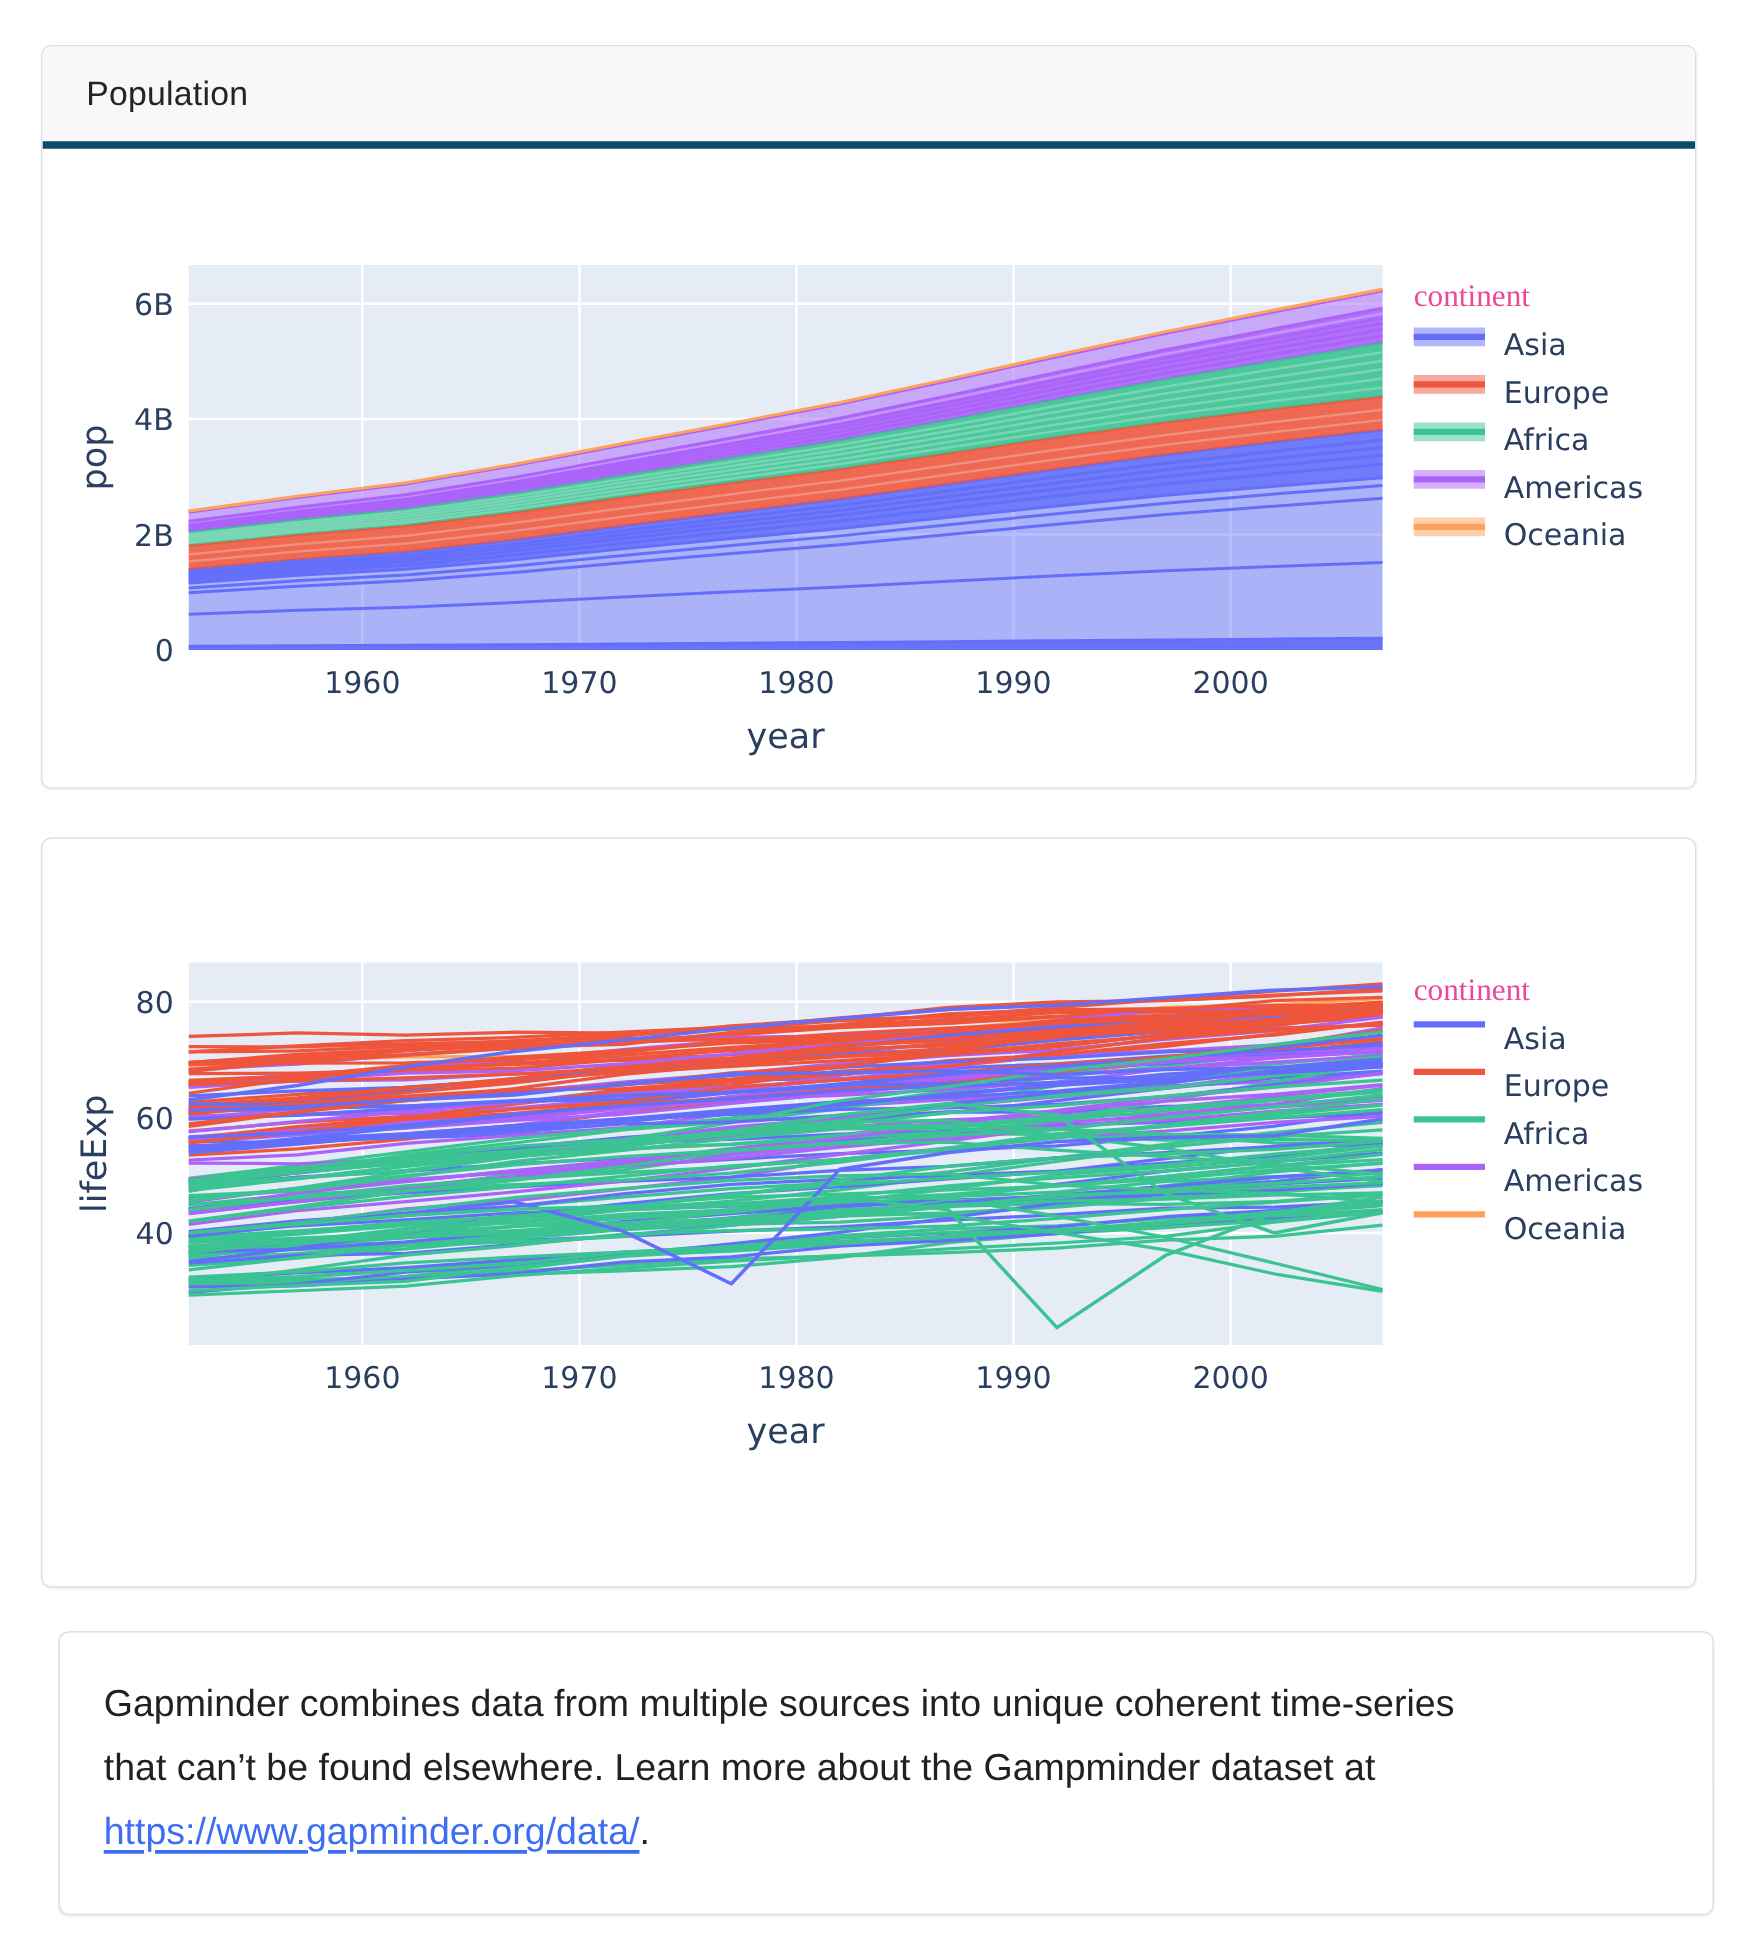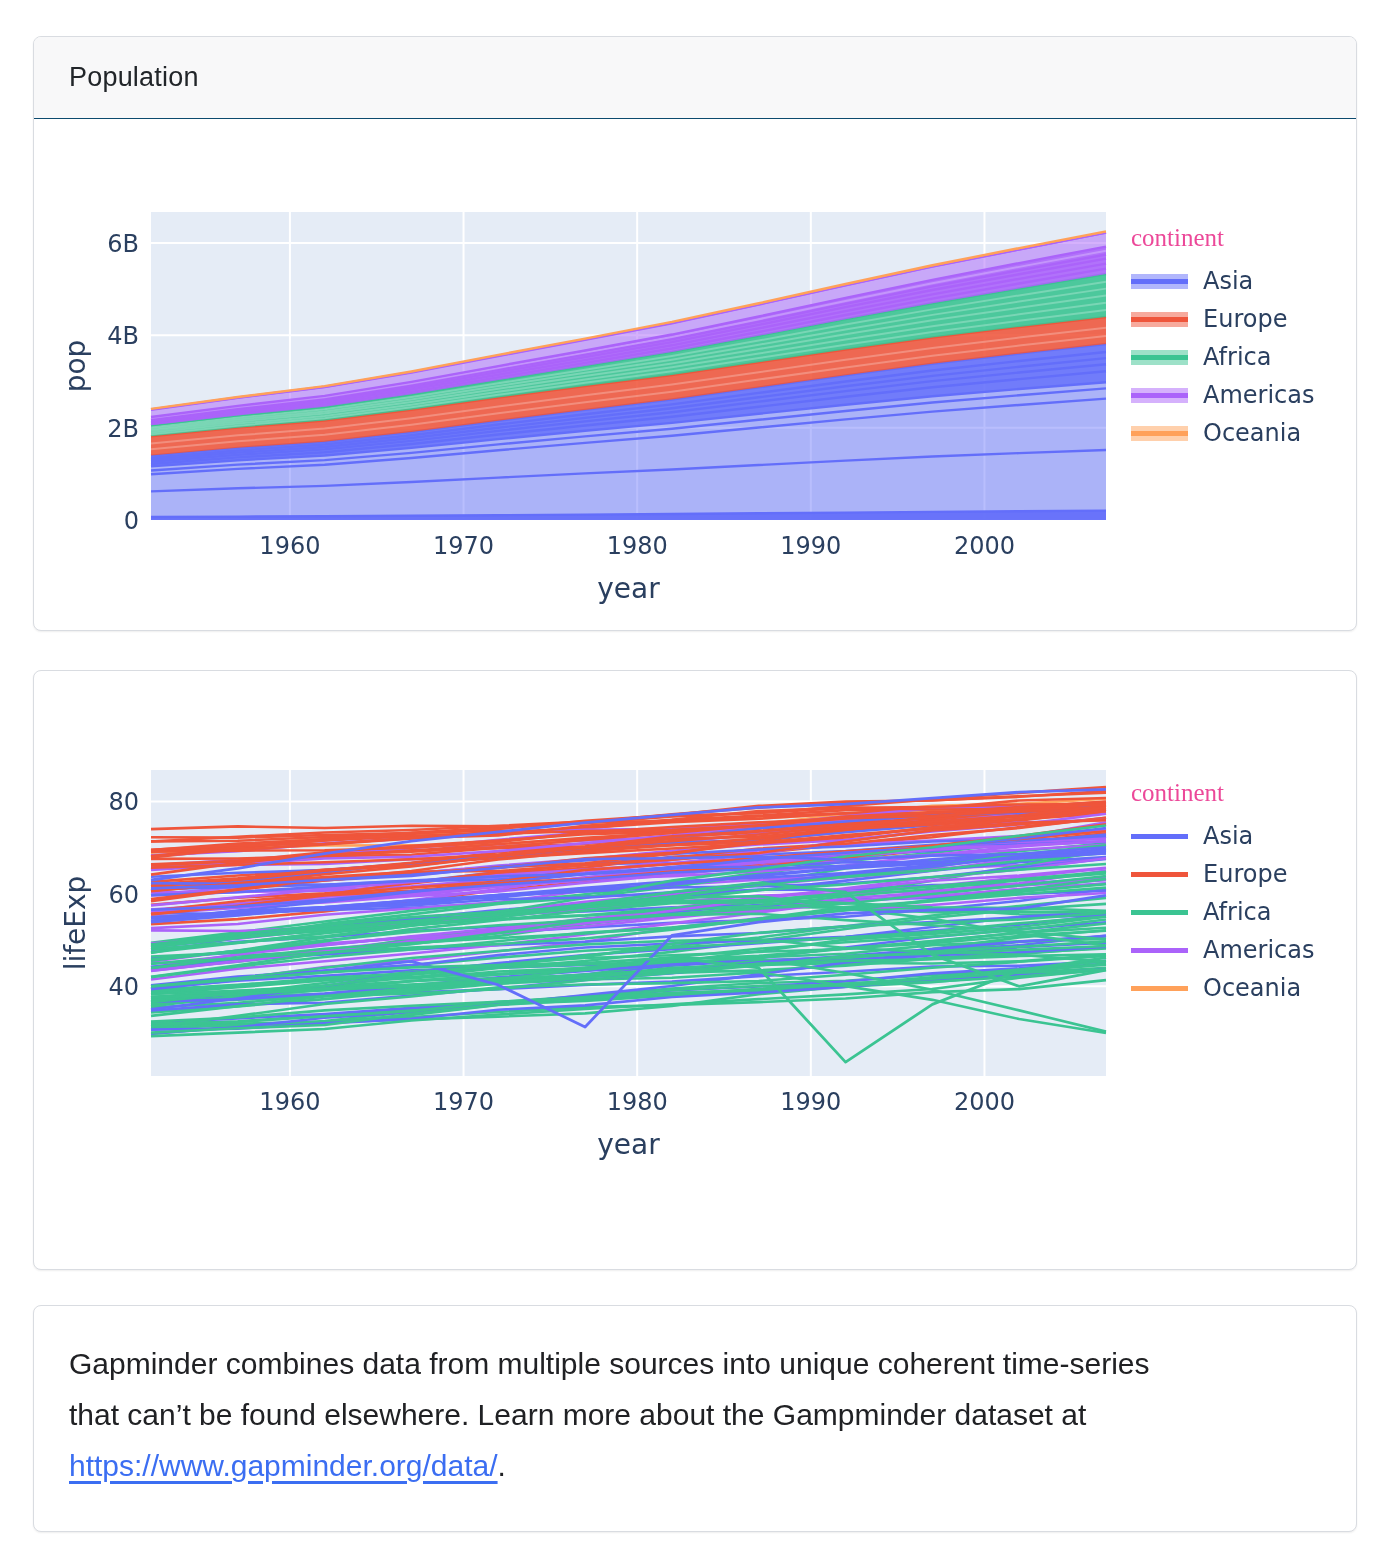--- a/index.html
+++ b/index.html
@@ -9,31 +9,31 @@
     font-family:"Liberation Sans", sans-serif;
   }
   .card {
     position:absolute; left:33px; width:1324px;
     background:#ffffff; border:1px solid #d9dce1; border-radius:8px;
     box-shadow:0 1px 2px rgba(0,0,0,0.07);
     overflow:hidden;
   }
   .card-header {
     height:82px; display:flex; align-items:center; padding-left:35px;
-    background:#f8f8f9; border-bottom:1px solid #0c4a6e;
+    background:#f8f8f9; border-bottom:6px solid #0c4a6e;
     font-size:27px; font-weight:500; color:#212529; letter-spacing:0.2px;
   }
   .card-body { position:relative; width:100%; }
   #card-pop  { top:36px;  height:595px; }
   #card-life { top:670px; height:600px; }
-  #card-about{ top:1305px; height:227px; }
+  #card-about{ top:1305px; height:227px;margin-left:14px; }
   .chart-svg { position:absolute; left:0; top:0; display:block; }
   .legend { position:absolute; left:1097px; }
   .legend-title { font-family:Liberation Serif, serif; font-size:25px; color:#ec4899; margin-bottom:10px; }
-  .legend-item { display:flex; align-items:center; height:38px; cursor:pointer; }
+  .legend-item { display:flex; height:38px; cursor:pointer; }
   .legend-swatch { width:57px; margin-right:15px; position:relative; flex:0 0 57px; }
   .legend-swatch.area { height:15px; }
   .legend-swatch .mid-line { position:absolute; left:0; right:0; top:5px; height:5px; }
   .legend-swatch.line { height:5px; }
   .legend-label { font-family:"DejaVu Sans", sans-serif; font-size:24px; color:#2a3f5f; }
   .about-body {
     padding:32px 60px 30px 35px;
     font-size:30px; line-height:51px; color:#202124; max-width:1230px;
   }
   .about-body .text-wrap { max-width:1160px; }

